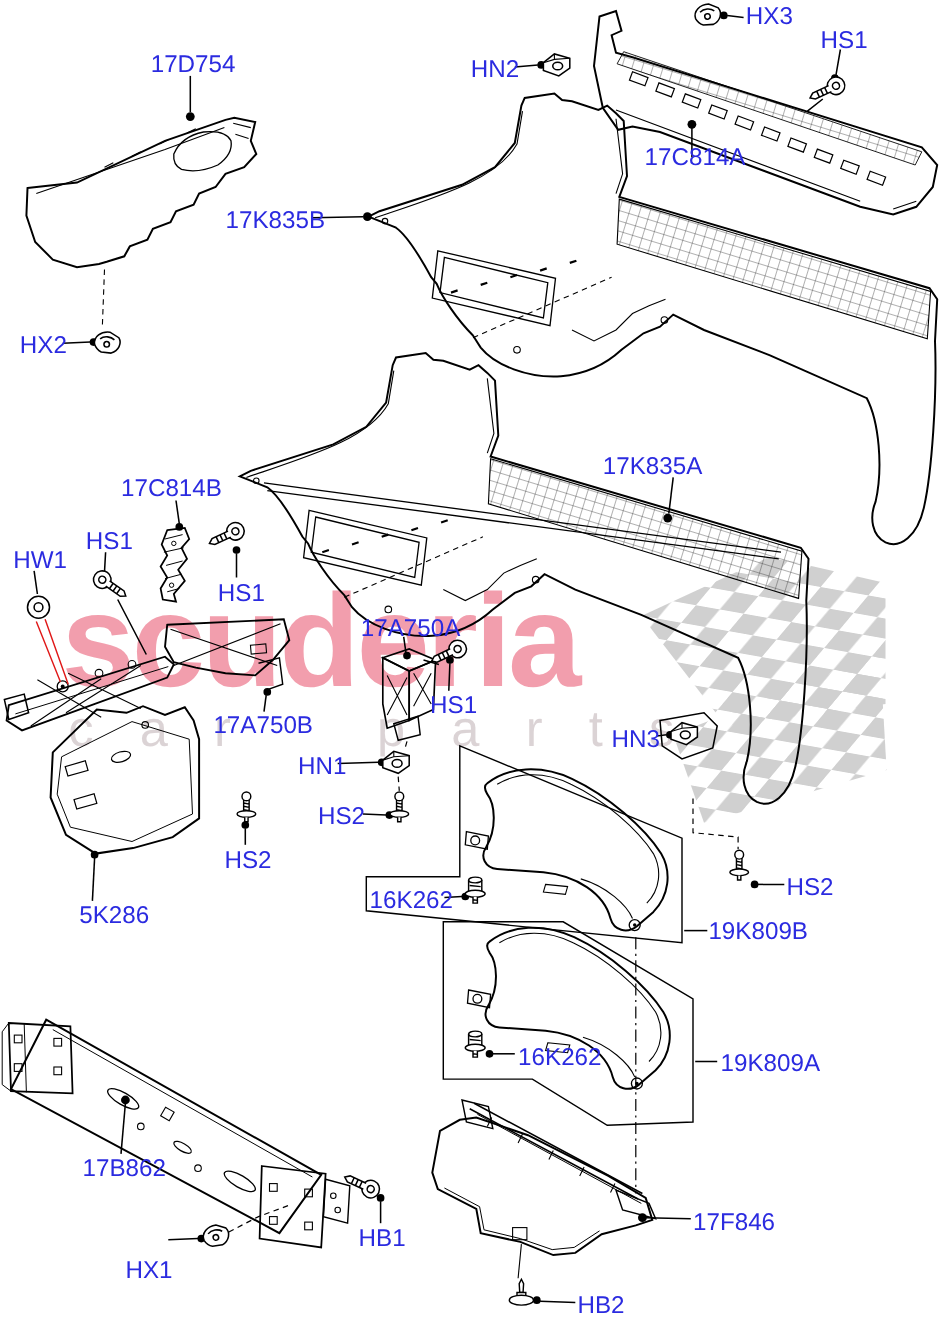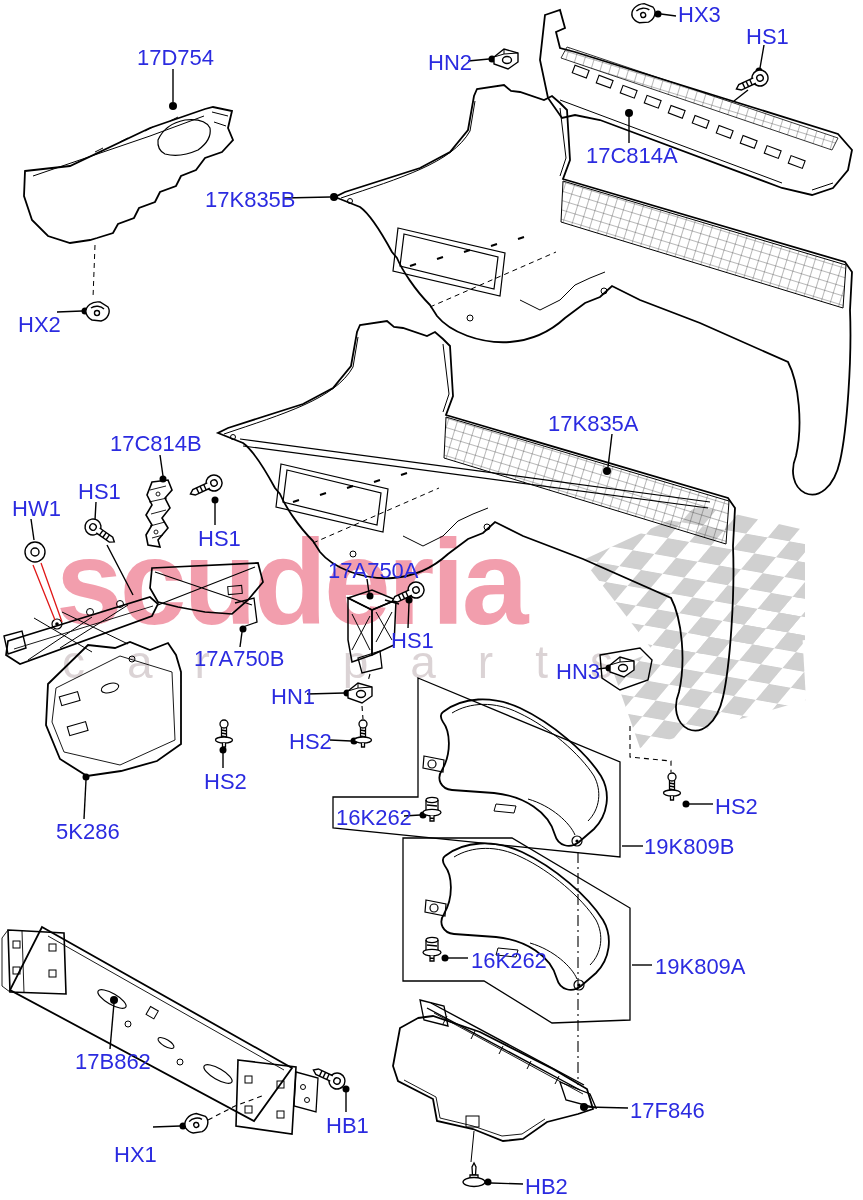--- a/index.html
+++ b/index.html
@@ -349,35 +349,35 @@
       </g>
   <g>
         <use href="#screwUp" transform="translate(474,1180)"></use>
       </g>
 </svg>
 
 <div class="lbl" style="left:137px;top:47px">17D754</div>
 <div class="lbl" style="left:428px;top:52px">HN2</div>
 <div class="lbl" style="left:678px;top:4px">HX3</div>
 <div class="lbl" style="left:746px;top:26px">HS1</div>
-<div class="lbl" style="left:586px;top:145px">17C814A</div>
+<div class="lbl" style="left:586px;top:132px">17C814A</div>
 <div class="lbl" style="left:205px;top:189px">17K835B</div>
-<div class="lbl" style="left:18px;top:314px">HX2</div>
+<div class="lbl" style="left:18px;top:303px">HX2</div>
 <div class="lbl" style="left:110px;top:433px">17C814B</div>
 <div class="lbl" style="left:78px;top:481px">HS1</div>
 <div class="lbl" style="left:12px;top:498px">HW1</div>
 <div class="lbl" style="left:198px;top:528px">HS1</div>
 <div class="lbl" style="left:548px;top:413px">17K835A</div>
 <div class="lbl" style="left:328px;top:560px">17A750A</div>
 <div class="lbl" style="left:391px;top:630px">HS1</div>
 <div class="lbl" style="left:194px;top:648px">17A750B</div>
 <div class="lbl" style="left:271px;top:686px">HN1</div>
 <div class="lbl" style="left:289px;top:731px">HS2</div>
 <div class="lbl" style="left:204px;top:771px">HS2</div>
-<div class="lbl" style="left:56px;top:821px">5K286</div>
+<div class="lbl" style="left:72px;top:821px">5K286</div>
 <div class="lbl" style="left:336px;top:807px">16K262</div>
 <div class="lbl" style="left:644px;top:836px">19K809B</div>
 <div class="lbl" style="left:556px;top:661px">HN3</div>
 <div class="lbl" style="left:715px;top:796px">HS2</div>
 <div class="lbl" style="left:471px;top:950px">16K262</div>
 <div class="lbl" style="left:655px;top:956px">19K809A</div>
 <div class="lbl" style="left:75px;top:1051px">17B862</div>
 <div class="lbl" style="left:114px;top:1144px">HX1</div>
 <div class="lbl" style="left:326px;top:1115px">HB1</div>
 <div class="lbl" style="left:630px;top:1100px">17F846</div>

